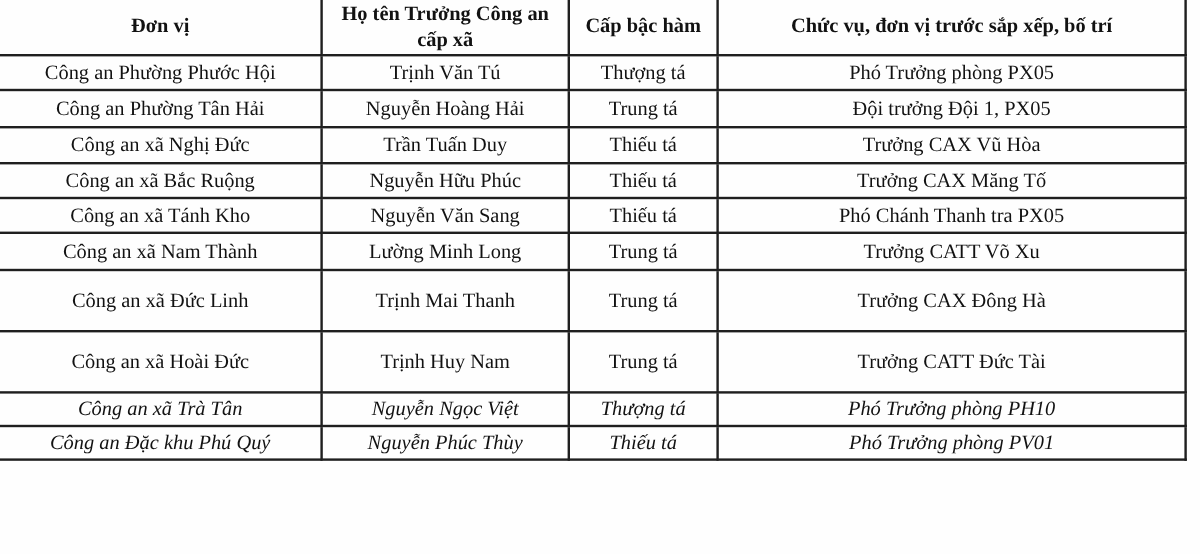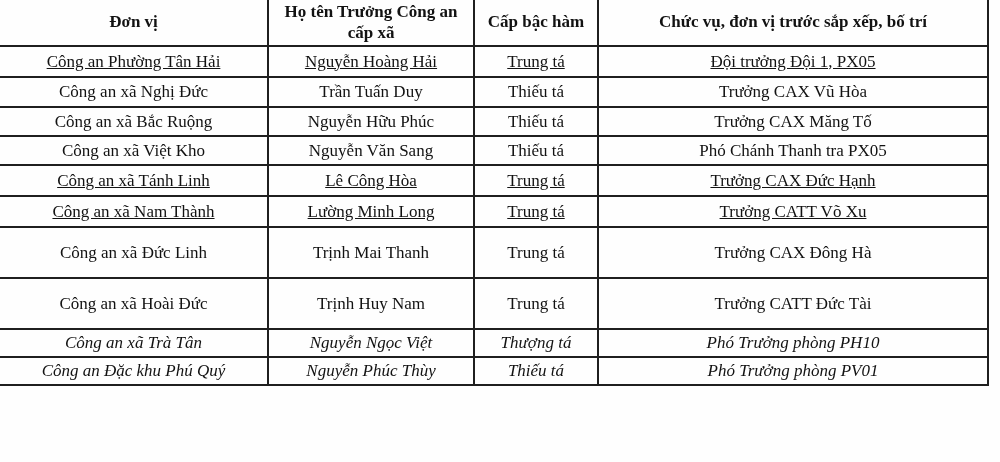--- a/index.html
+++ b/index.html
@@ -40,21 +40,21 @@
     font-size: 17px;
   }
   table.doc-table th.wrap { padding: 2px 10px; }
   col.c-unit { width: 268px; }
   col.c-name { width: 206px; }
   col.c-rank { width: 124px; }
   col.c-pos  { width: 390px; }
   tr.hdr   { height: 45px; }
   tr.r-std { height: 30px; }
   tr.r-29  { height: 29px; }
-  tr.r-31  { height: 31px; text-decoration: underline; }
+  tr.r-31  { height: 31px; }
   tr.r-tall{ height: 51px; }
   tr.r-28  { height: 28px; font-style: italic; }
 </style>
 </head>
 <body>
 
 <div class="page">
   <table class="doc-table">
     <colgroup>
       <col class="c-unit">
@@ -64,49 +64,49 @@
     </colgroup>
     <thead>
       <tr class="hdr">
         <th>Đơn vị</th>
         <th class="wrap">Họ tên Trưởng Công an cấp xã</th>
         <th>Cấp bậc hàm</th>
         <th>Chức vụ, đơn vị trước sắp xếp, bố trí</th>
       </tr>
     </thead>
     <tbody>
+      <tr class="r-29">
+        <td>Công an Phường Phước Hội</td>
+        <td>Trịnh Văn Tú</td>
+        <td>Thượng tá</td>
+        <td>Phó Trưởng phòng PX05</td>
+      </tr>
       <tr class="r-31">
         <td>Công an Phường Tân Hải</td>
         <td>Nguyễn Hoàng Hải</td>
         <td>Trung tá</td>
         <td>Đội trưởng Đội 1, PX05</td>
       </tr>
       <tr class="r-std">
         <td>Công an xã Nghị Đức</td>
         <td>Trần Tuấn Duy</td>
         <td>Thiếu tá</td>
         <td>Trưởng CAX Vũ Hòa</td>
       </tr>
       <tr class="r-29">
         <td>Công an xã Bắc Ruộng</td>
         <td>Nguyễn Hữu Phúc</td>
         <td>Thiếu tá</td>
         <td>Trưởng CAX Măng Tố</td>
       </tr>
       <tr class="r-29">
-        <td>Công an xã Việt Kho</td>
+        <td>Công an xã Tánh Kho</td>
         <td>Nguyễn Văn Sang</td>
         <td>Thiếu tá</td>
         <td>Phó Chánh Thanh tra PX05</td>
-      </tr>
-      <tr class="r-31">
-        <td>Công an xã Tánh Linh</td>
-        <td>Lê Công Hòa</td>
-        <td>Trung tá</td>
-        <td>Trưởng CAX Đức Hạnh</td>
       </tr>
       <tr class="r-31">
         <td>Công an xã Nam Thành</td>
         <td>Lường Minh Long</td>
         <td>Trung tá</td>
         <td>Trưởng CATT Võ Xu</td>
       </tr>
       <tr class="r-tall">
         <td>Công an xã Đức Linh</td>
         <td>Trịnh Mai Thanh</td>

